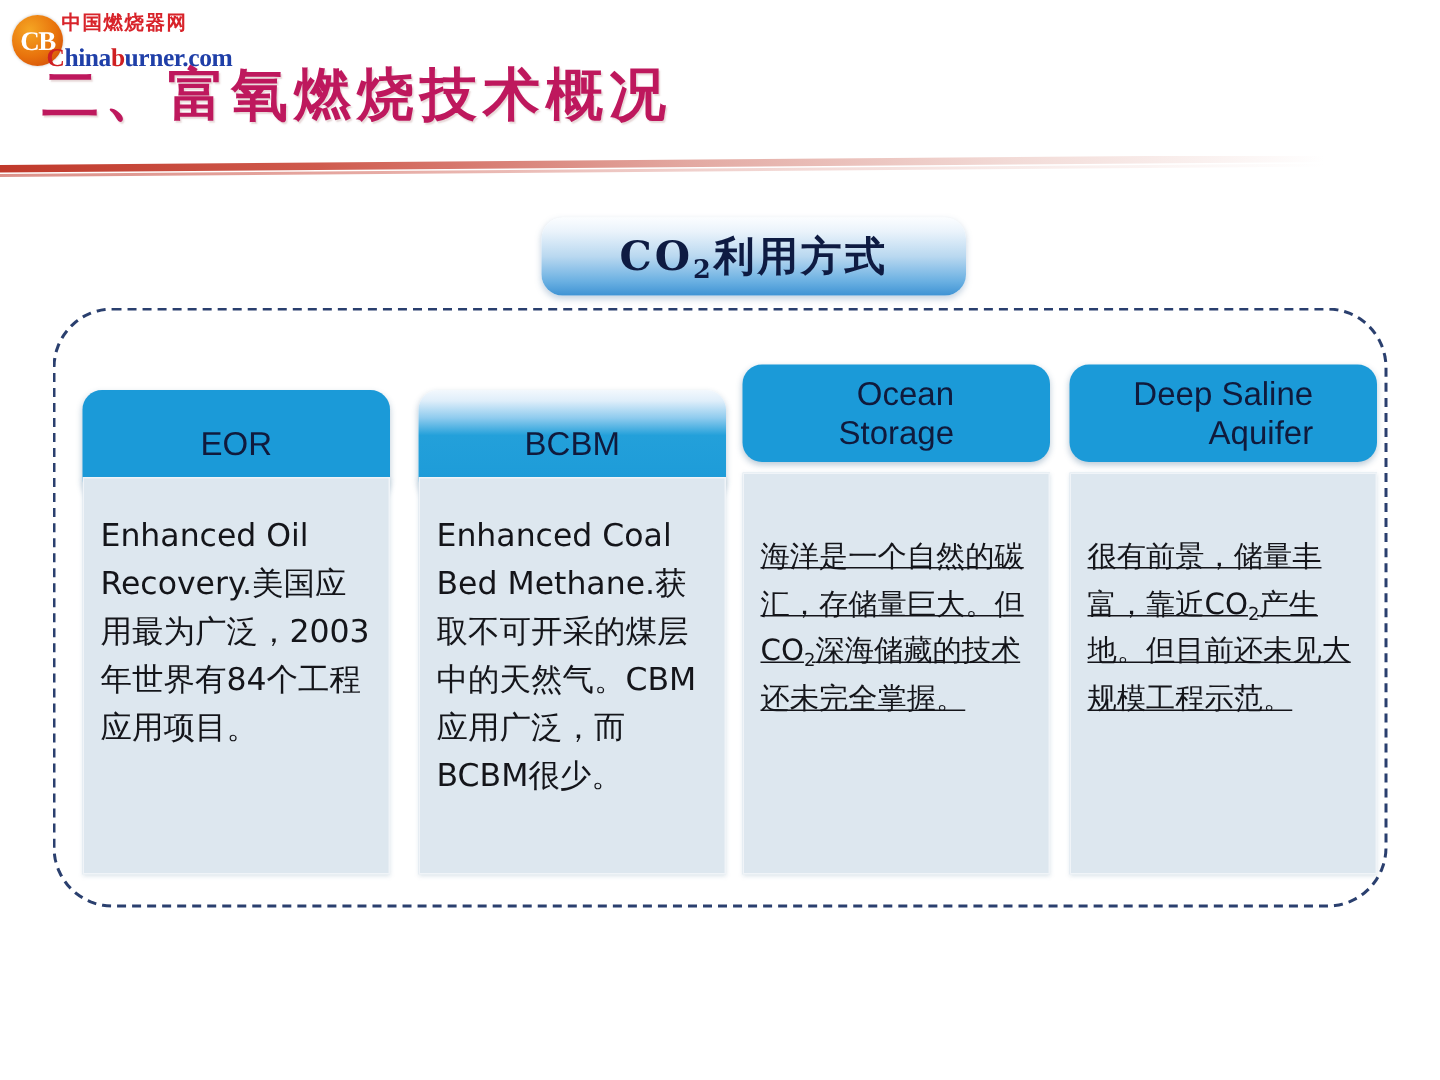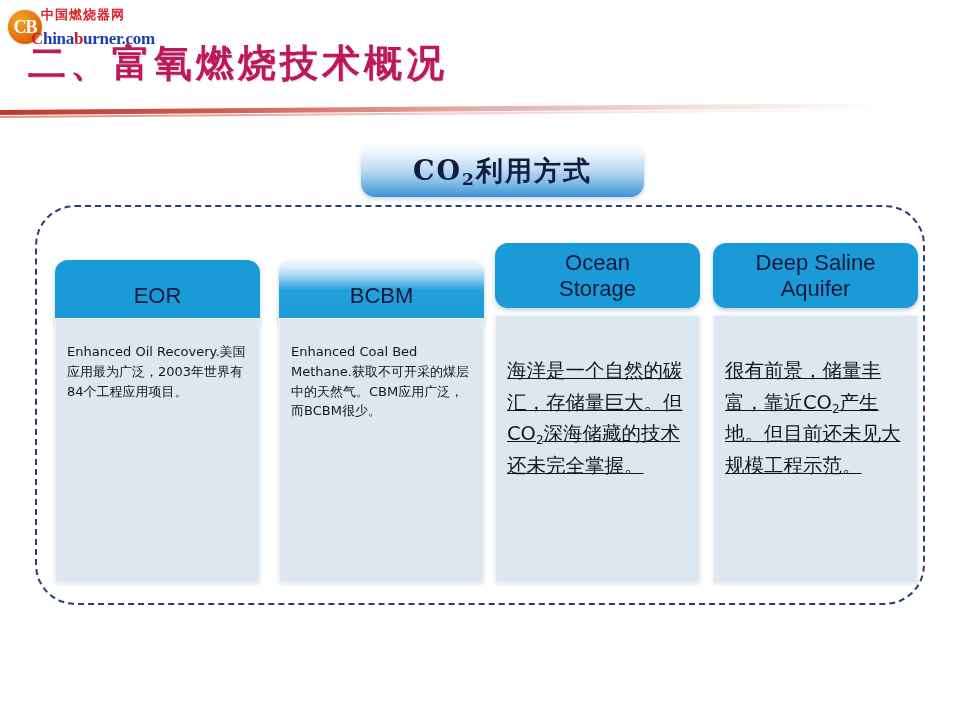--- a/index.html
+++ b/index.html
@@ -196,20 +196,21 @@
   }
   
   .col.tall .col-head {
     top: 5px;
     height: 72px;
     margin-top: 20px;
   }
   .col.short .col-head {
     top: 8px;
     height: 65px;
+    text-align: right;
   }
   
   .col-head.fade {
     background: linear-gradient(to bottom, #f3f8fd 0%, #dfeefa 10%, #8ecbee 26%, #23a0da 42%, #1b9ad8 100%);
   }
 
   .col-body {
     position: absolute;
     left: 0;
     width: 205px;
@@ -221,21 +222,21 @@
   .col.tall .col-body {
     top: 83px;
     height: 265px;
   }
   .col.short .col-body {
     top: 80px;
     height: 268px;
   }
   .col-body-text {
     font-family: "DejaVu Sans", sans-serif;
-    font-size: 13px;
+    font-size: 21px;
     line-height: 1.52;
     color: #14151a;
     word-break: break-word;
   }
   .col-body-text sub {
     font-size: 12px;
     vertical-align: baseline;
     position: relative;
     top: 4px;
   }

